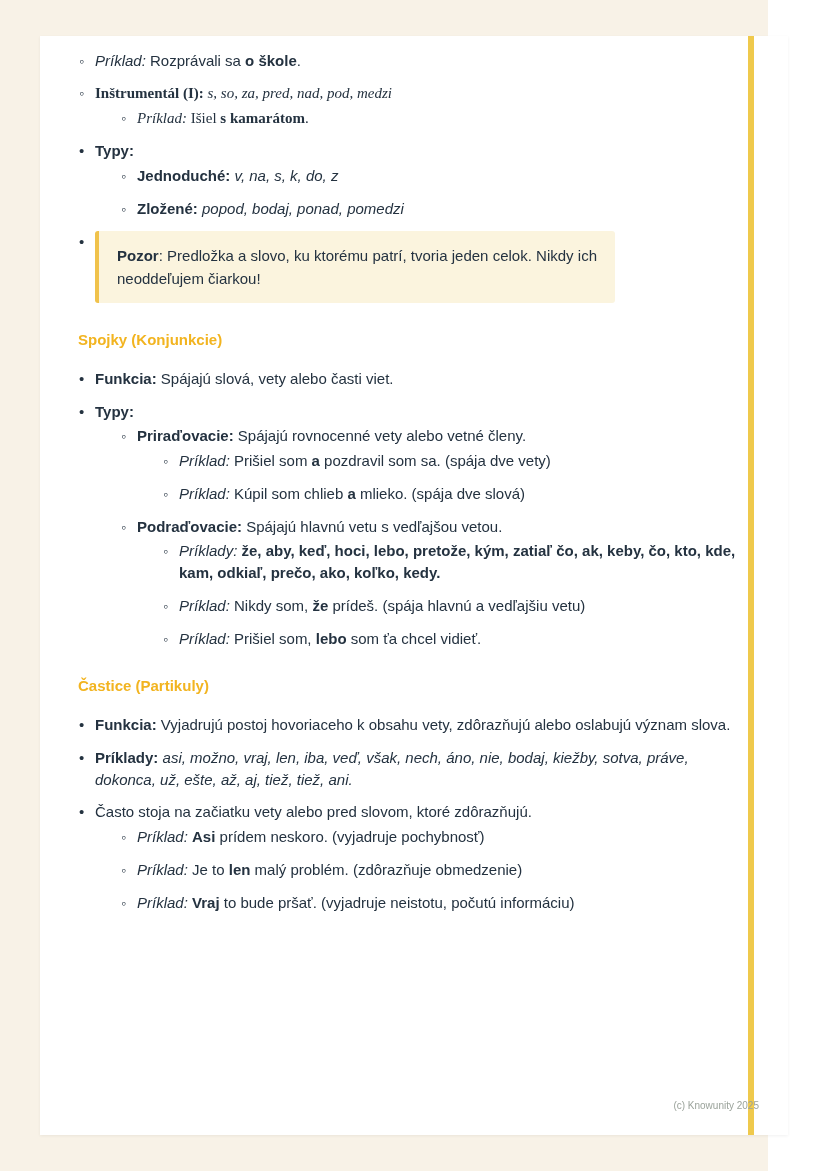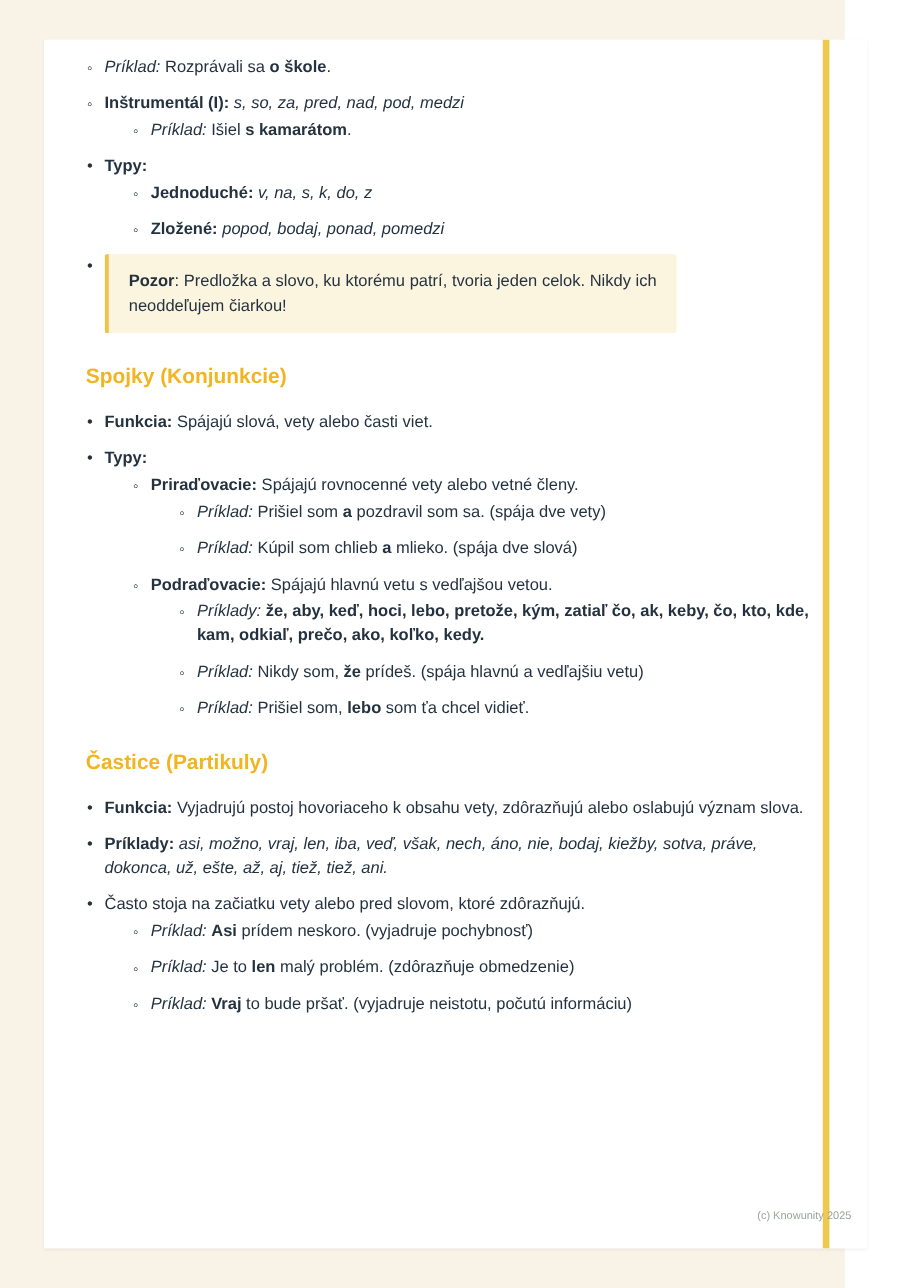--- a/index.html
+++ b/index.html
@@ -29,42 +29,42 @@
     overflow:hidden;
   }
   .stripe{
     position:absolute;top:0;bottom:0;right:34px;width:6px;
     background:var(--stripe);z-index:1;
   }
   .content{position:relative;z-index:2;font-size:15px;line-height:1.45;}
   ul.lst{list-style:none;margin:0;padding:0;}
   ul.lst>li{position:relative;padding-left:17px;margin:0 0 11px;}
   .lst .lst{margin:3px 0 0 25px;padding:0;}
-  .indent1{margin-left:25px;}
+  .indent1{margin-left:25px;font-family:Liberation Serif, serif;}
   .indent2{margin-left:50px;}
   .b1>li::before{content:"\2022";position:absolute;left:1px;top:0;}
   .b2>li::before,.b3>li::before{content:"\25E6";position:absolute;left:1px;top:1px;font-size:14px;}
   h2.section-title{
-    font-size:19px;font-weight:700;line-height:1.25;
+    font-size:15px;font-weight:700;line-height:1.25;
     color:var(--accent);
     margin:28px 0 18px;
   }
   li.callout-li{margin-top:20px;}
   .callout{
     background:var(--callout-bg);
     border-left:4px solid var(--callout-border);
     border-radius:3px;
     max-width:520px;box-sizing:border-box;
     padding:13px 18px;
     text-align:justify;line-height:1.55;
   }
   .seg-b{font-weight:700;}
   .seg-i{font-style:italic;}
   .footer{
-    position:absolute;right:14px;bottom:24px;z-index:3;
+    position:absolute;right:29px;bottom:24px;z-index:3;
     font-size:10px;color:var(--footer-text);
   }
 </style>
 </head>
 <body>
 
 <div class="page">
   <div class="card">
     <div class="stripe"></div>
 

